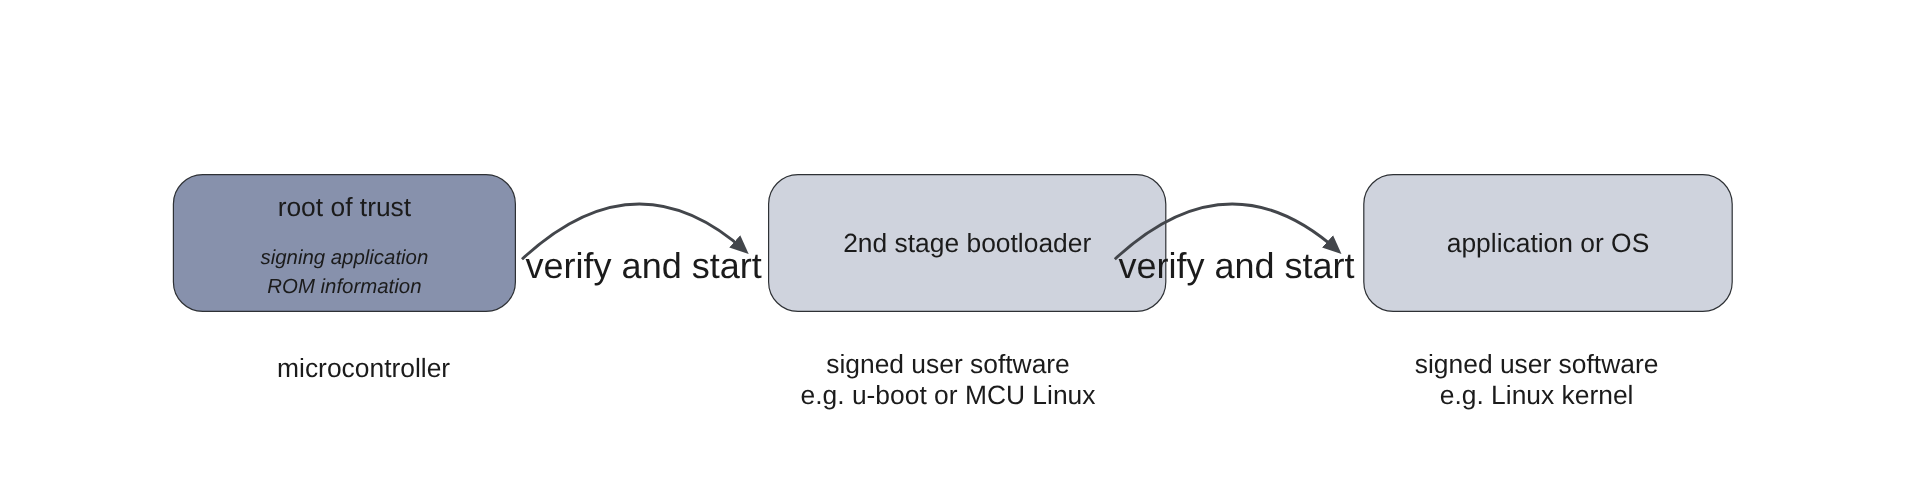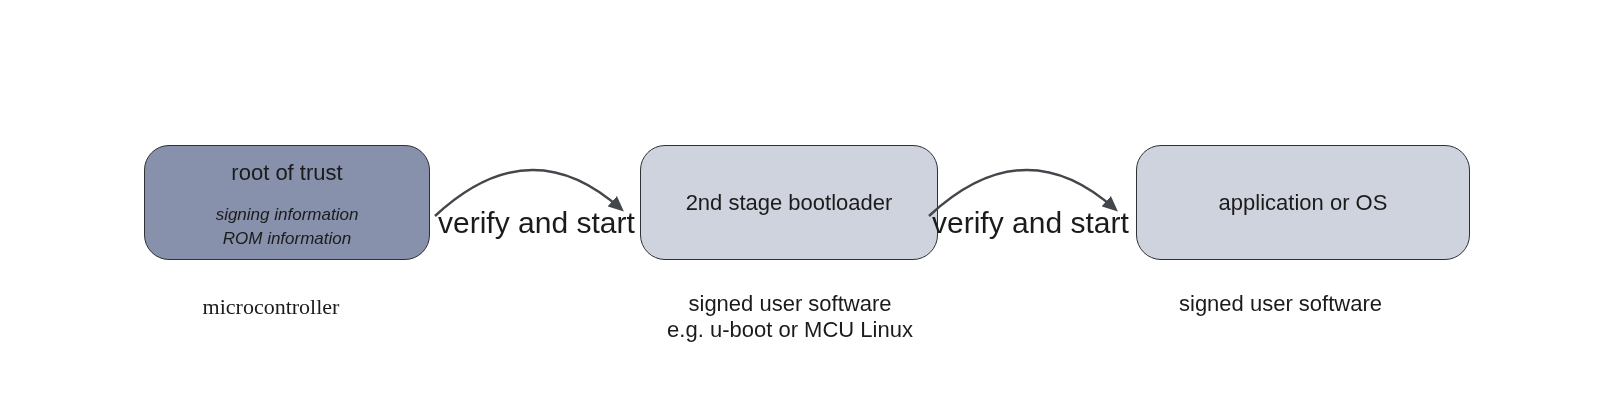--- a/index.html
+++ b/index.html
@@ -32,22 +32,22 @@
     border-radius: 25px;
   }
   .box-dark  { background: var(--root-box-fill); }
   .box-light {
     background: var(--stage-box-fill);
     display: flex;
     align-items: center;
     justify-content: center;
   }
   .box-1 { left: 144px;  width: 286px; }
-  .box-2 { left: 640px;  width: 298px; }
-  .box-3 { left: 1136px; width: 334px; }
+  .box-2 { left: 640px;  width: 332px; }
+  .box-3 { left: 1136px; width: 308px; }
   .box-title {
     font-size: 22px;
     line-height: 30px;
     text-align: center;
     color: var(--text);
     white-space: nowrap;
   }
   .box-dark .box-title {
     position: absolute;
     top: 12px;
@@ -66,21 +66,21 @@
     color: var(--text);
   }
   .caption {
     position: absolute;
     text-align: center;
     font-size: 22px;
     line-height: 26px;
     color: var(--text);
     white-space: nowrap;
   }
-  .caption-1 { left: 128px;  width: 286px; top: 294px; font-family: Liberation Serif, serif; }
+  .caption-1 { left: 160px;  width: 286px; top: 294px; }
   .caption-2 { left: 648px;  width: 284px; top: 291px; }
   .caption-3 { left: 1136px; width: 289px; top: 291px; }
   .arrow-svg {
     position: absolute;
     top: 152px;
     width: 212px;
     height: 84px;
     overflow: visible;
   }
   .arrow-1 { left: 428px; }
@@ -99,21 +99,21 @@
   .arrow-label-2 { left: 932px; }
 </style>
 </head>
 <body>
 
 <div class="canvas">
 
   <div class="stage-box box-dark box-1">
     <div class="box-title">root of trust</div>
     <div class="box-details">
-      <div>signing information</div>
+      <div>signing application</div>
       <div>ROM information</div>
     </div>
   </div>
   <div class="caption caption-1">microcontroller</div>
 
   <svg class="arrow-svg arrow-1" viewBox="0 0 212 84" aria-hidden="true">
     <defs>
       <marker id="arrowhead-1" viewBox="0 0 10 10" refX="7.5" refY="5" markerWidth="6.5" markerHeight="6.5" orient="auto">
         <polygon points="0,0.6 10,5 0,9.4" fill="var(--arrow-stroke)"></polygon>
       </marker>
@@ -138,15 +138,16 @@
     </defs>
     <path d="M 7 64 Q 102 -24.5 193 57" fill="none" stroke="var(--arrow-stroke)" stroke-width="2.4" marker-end="url(#arrowhead-2)"></path>
   </svg>
   <div class="arrow-label arrow-label-2">verify and start</div>
 
   <div class="stage-box box-light box-3">
     <div class="box-title">application or OS</div>
   </div>
   <div class="caption caption-3">
     <div>signed user software</div>
+    <div>e.g. Linux kernel</div>
   </div>
 
 </div>
 
 </body></html>

